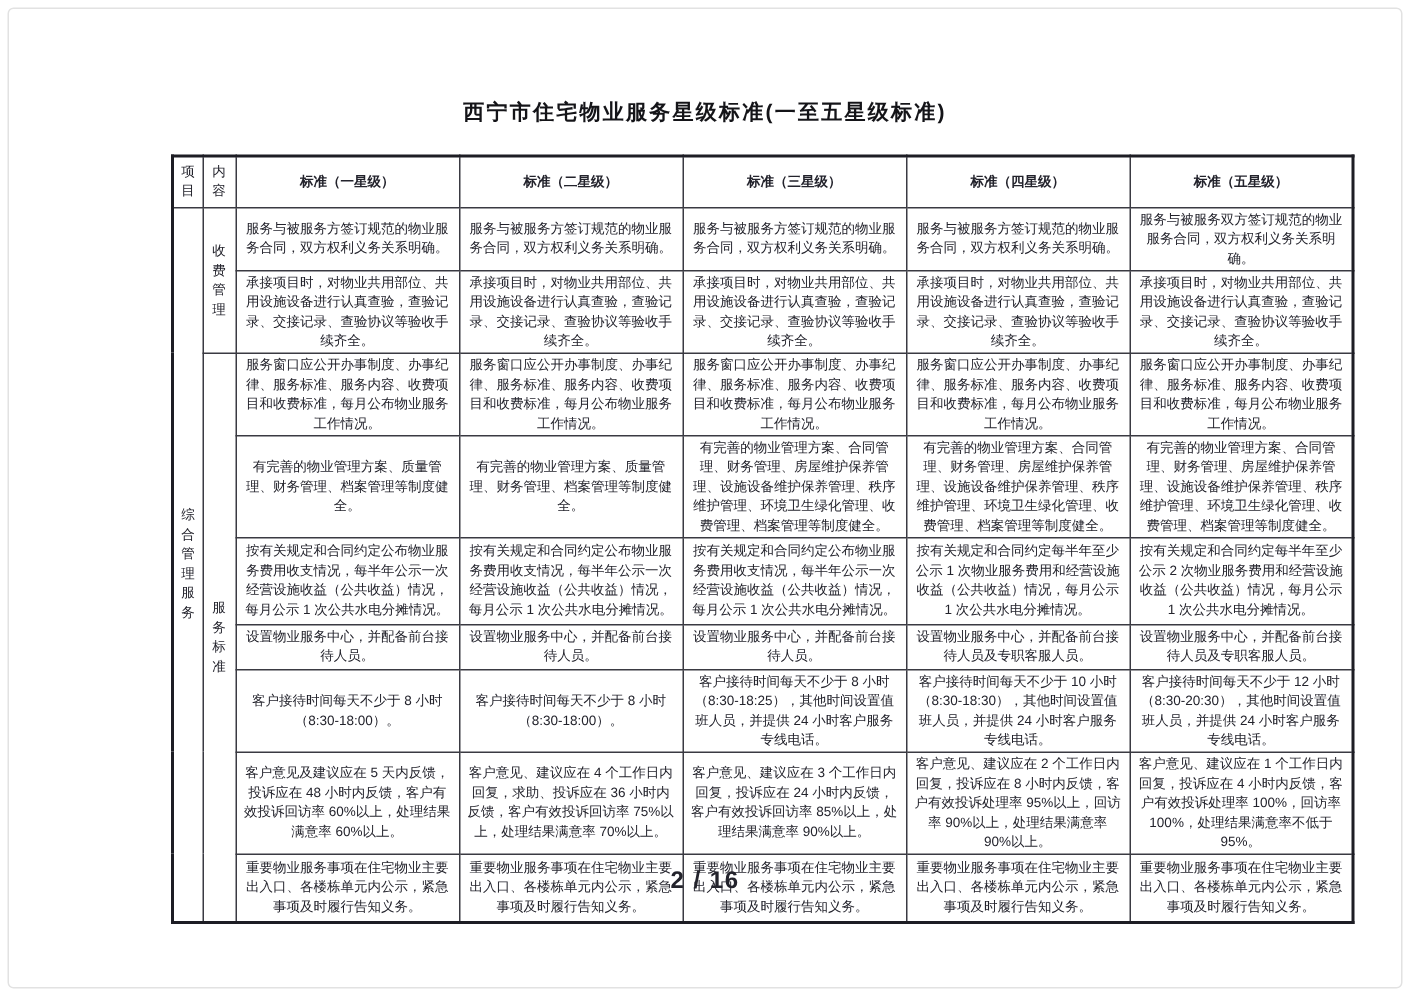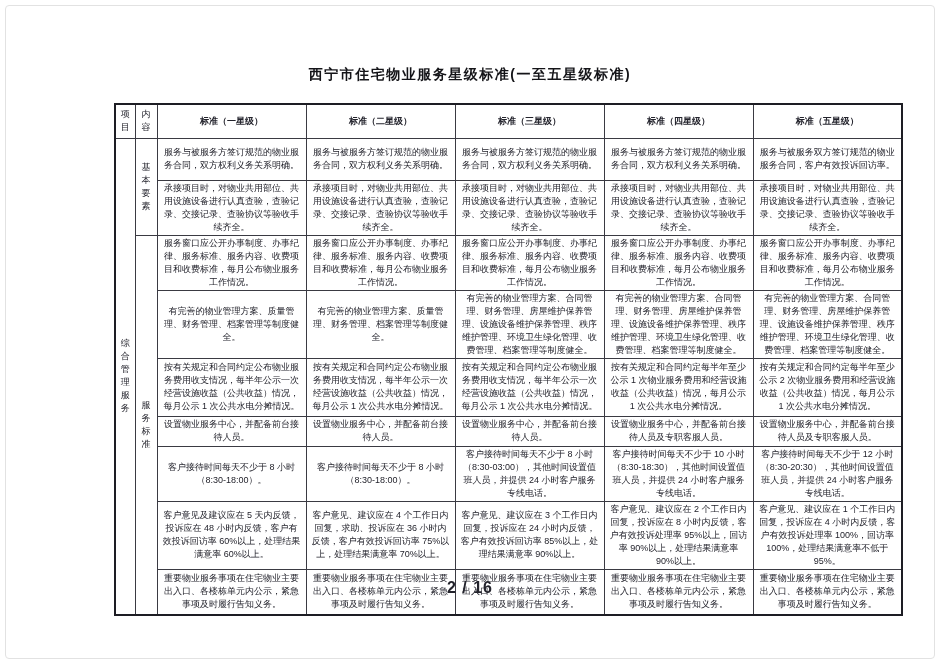--- a/index.html
+++ b/index.html
@@ -63,26 +63,26 @@
       <td class="vcell">项目</td>
       <td class="vcell">内容</td>
       <td class="colhead">标准（一星级）</td>
       <td class="colhead">标准（二星级）</td>
       <td class="colhead">标准（三星级）</td>
       <td class="colhead">标准（四星级）</td>
       <td class="colhead">标准（五星级）</td>
     </tr>
     <tr style="height:42px">
       <td rowspan="9" class="vcell group-item">综合管理服务</td>
-      <td rowspan="2" class="vcell group-content">基本要素</td>
+      <td rowspan="2" class="vcell group-content">收费管理</td>
       <td>服务与被服务方签订规范的物业服务合同，双方权利义务关系明确。</td>
       <td>服务与被服务方签订规范的物业服务合同，双方权利义务关系明确。</td>
       <td>服务与被服务方签订规范的物业服务合同，双方权利义务关系明确。</td>
       <td>服务与被服务方签订规范的物业服务合同，双方权利义务关系明确。</td>
-      <td>服务与被服务双方签订规范的物业服务合同，客户有效投诉回访率。</td>
+      <td>服务与被服务双方签订规范的物业服务合同，双方权利义务关系明确。</td>
     </tr>
     <tr style="height:48px">
       <td>承接项目时，对物业共用部位、共用设施设备进行认真查验，查验记录、交接记录、查验协议等验收手续齐全。</td>
       <td>承接项目时，对物业共用部位、共用设施设备进行认真查验，查验记录、交接记录、查验协议等验收手续齐全。</td>
       <td>承接项目时，对物业共用部位、共用设施设备进行认真查验，查验记录、交接记录、查验协议等验收手续齐全。</td>
       <td>承接项目时，对物业共用部位、共用设施设备进行认真查验，查验记录、交接记录、查验协议等验收手续齐全。</td>
       <td>承接项目时，对物业共用部位、共用设施设备进行认真查验，查验记录、交接记录、查验协议等验收手续齐全。</td>
     </tr>
     <tr style="height:40px">
       <td rowspan="7" class="vcell group-content">服务标准</td>
@@ -109,21 +109,21 @@
     <tr style="height:30px">
       <td>设置物业服务中心，并配备前台接待人员。</td>
       <td>设置物业服务中心，并配备前台接待人员。</td>
       <td>设置物业服务中心，并配备前台接待人员。</td>
       <td>设置物业服务中心，并配备前台接待人员及专职客服人员。</td>
       <td>设置物业服务中心，并配备前台接待人员及专职客服人员。</td>
     </tr>
     <tr style="height:50px">
       <td>客户接待时间每天不少于 8 小时（8:30-18:00）。</td>
       <td>客户接待时间每天不少于 8 小时（8:30-18:00）。</td>
-      <td>客户接待时间每天不少于 8 小时（8:30-03:00），其他时间设置值班人员，并提供 24 小时客户服务专线电话。</td>
+      <td>客户接待时间每天不少于 8 小时（8:30-18:25），其他时间设置值班人员，并提供 24 小时客户服务专线电话。</td>
       <td>客户接待时间每天不少于 10 小时（8:30-18:30），其他时间设置值班人员，并提供 24 小时客户服务专线电话。</td>
       <td>客户接待时间每天不少于 12 小时（8:30-20:30），其他时间设置值班人员，并提供 24 小时客户服务专线电话。</td>
     </tr>
     <tr style="height:56px">
       <td>客户意见及建议应在 5 天内反馈，投诉应在 48 小时内反馈，客户有效投诉回访率 60%以上，处理结果满意率 60%以上。</td>
       <td>客户意见、建议应在 4 个工作日内回复，求助、投诉应在 36 小时内反馈，客户有效投诉回访率 75%以上，处理结果满意率 70%以上。</td>
       <td>客户意见、建议应在 3 个工作日内回复，投诉应在 24 小时内反馈，客户有效投诉回访率 85%以上，处理结果满意率 90%以上。</td>
       <td>客户意见、建议应在 2 个工作日内回复，投诉应在 8 小时内反馈，客户有效投诉处理率 95%以上，回访率 90%以上，处理结果满意率 90%以上。</td>
       <td>客户意见、建议应在 1 个工作日内回复，投诉应在 4 小时内反馈，客户有效投诉处理率 100%，回访率 100%，处理结果满意率不低于 95%。</td>
     </tr>

